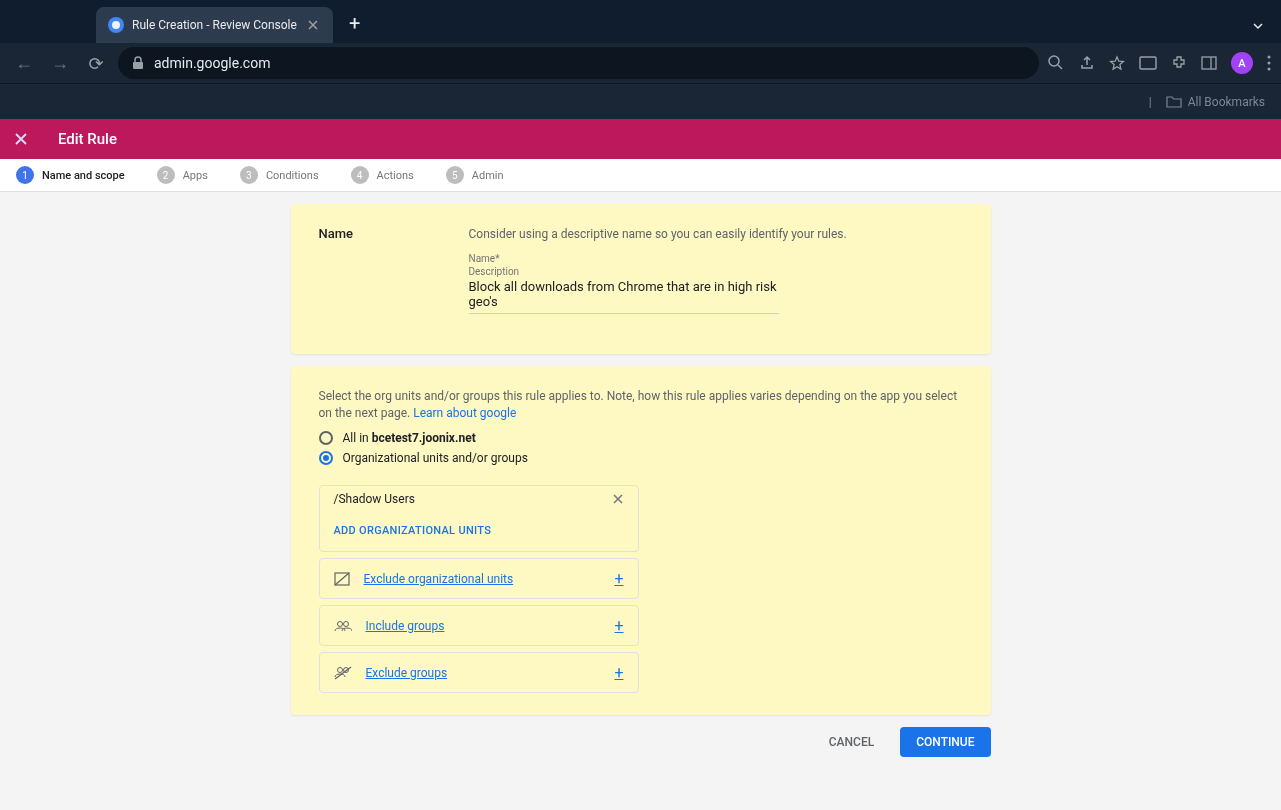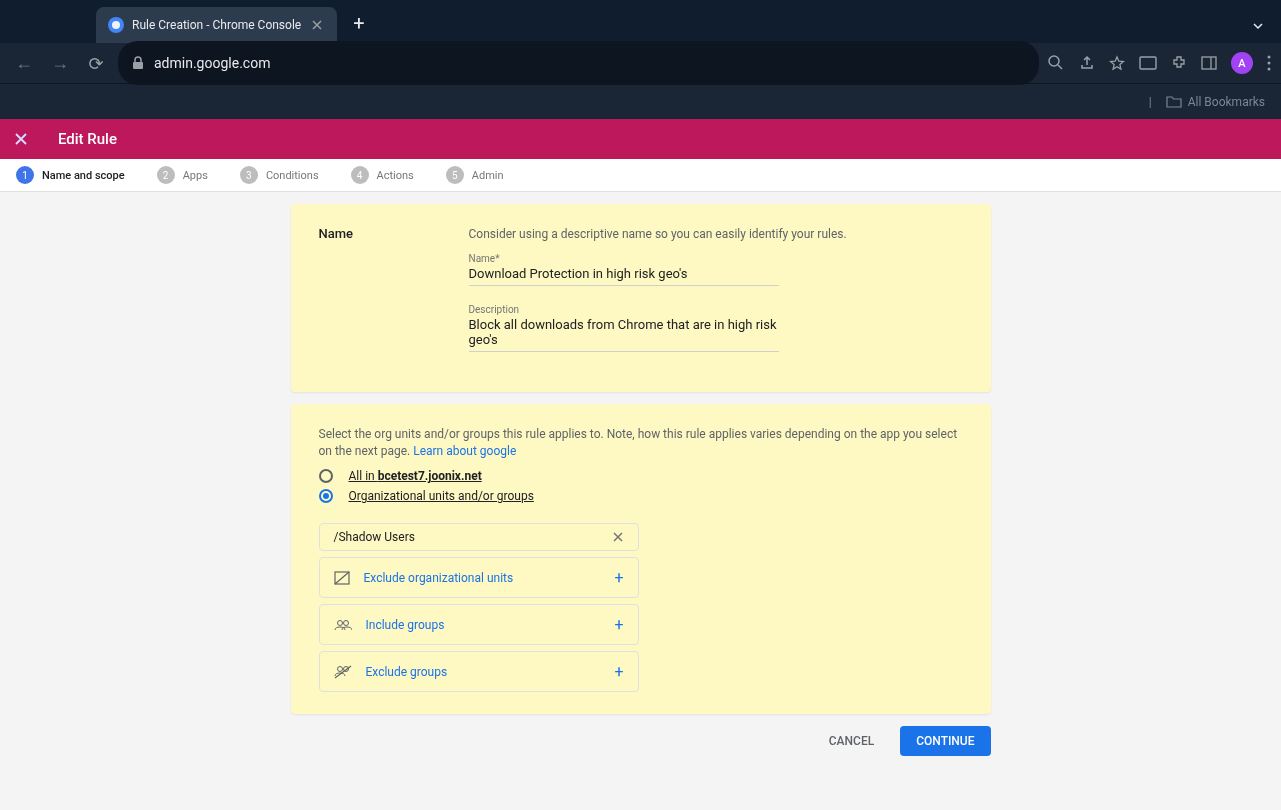--- a/index.html
+++ b/index.html
@@ -9,21 +9,21 @@
 .tab-bar { height: 43px; background: #0f1d2e; display: flex; align-items: flex-end; padding-left: 96px; }
 .tab { display: flex; align-items: center; background: #2d3b4e; border-radius: 8px 8px 0 0; height: 36px; padding: 0 12px; gap: 8px; color: #e8eaed; font-size: 12px; min-width: 230px; }
 .tab-icon { width: 16px; height: 16px; border-radius: 50%; background: #4285f4; display: inline-flex; align-items: center; justify-content: center; }
 .tab-close { width: 16px; height: 16px; display: inline-flex; align-items: center; justify-content: center; color: #9aa0a6; margin-left: auto; }
 .new-tab { color: #e8eaed; margin-left: 16px; margin-bottom: 8px; font-size: 20px; }
 .tab-dropdown { margin-left: auto; margin-right: 16px; color: #e8eaed; margin-bottom: 10px; }
 
 .omnibox-bar { height: 40px; background: #1a2636; display: flex; align-items: center; padding: 0 10px; gap: 8px; }
 .nav-icon { color: #6e7681; width: 28px; display: inline-flex; justify-content: center; font-size: 18px; }
 .nav-icon.active { color: #9aa0a6; }
-.omnibox { flex: 1; background: #0d1520; border-radius: 20px; height: 44px; display: flex; align-items: center; padding: 0 14px; color: #c0c5cc; font-size: 14px; gap: 10px; }
+.omnibox { flex: 1; background: #0d1520; border-radius: 20px; height: 32px; display: flex; align-items: center; padding: 0 14px; color: #c0c5cc; font-size: 14px; gap: 10px; }
 .lock { color: #9aa0a6; }
 .url-main { color: #e8eaed; }
 .url-rest { color: #7d8590; }
 .right-icons { display: flex; align-items: center; gap: 14px; color: #9aa0a6; }
 .avatar { width: 22px; height: 22px; border-radius: 50%; background: #a142f4; color: #fff; display: inline-flex; align-items: center; justify-content: center; font-size: 11px; font-weight: 500; }
 
 .bookmarks-bar { height: 36px; background: #1a2636; display: flex; align-items: center; justify-content: flex-end; padding-right: 16px; color: #7d8590; font-size: 12px; border-top: 1px solid #0d1520; gap: 6px; }
 .bm-separator { margin-right: 8px; }
 .folder-icon { display: inline-block; }
 
@@ -42,55 +42,55 @@
 
 
 .content-area { background: #f4f4f4; height: calc(810px - 43px - 40px - 36px - 40px - 33px); overflow-y: auto; padding-top: 12px; }
 .card { width: 700px; margin: 0 auto 12px; background: #fef9c3; border-radius: 4px; padding: 22px 28px; box-shadow: 0 1px 2px rgba(0,0,0,0.08); display: flex; }
 .card-left { width: 150px; font-size: 13px; color: #202124; font-weight: 500; }
 .card-right { flex: 1; }
 .hint { font-size: 12px; color: #5f6368; margin-bottom: 10px; line-height: 1.4; }
 .hint a { color: #1a73e8; text-decoration: none; }
 .field-label { font-size: 10px; color: #757575; margin-bottom: 2px; }
 .field-value { font-size: 13px; color: #202124; border-bottom: 1px solid #d0d0d0; padding-bottom: 4px; margin-bottom: 18px; width: 310px; }
-.radio-row { display: flex; align-items: center; gap: 16px; font-size: 12px; color: #202124; margin-bottom: 6px; text-decoration: underline; }
+.radio-row { display: flex; align-items: center; gap: 10px; font-size: 12px; color: #202124; margin-bottom: 6px; }
 .radio { width: 14px; height: 14px; border: 2px solid #5f6368; border-radius: 50%; display: inline-block; position: relative; }
 .radio.selected { border-color: #1a73e8; }
 .radio.selected::after { content: ""; position: absolute; inset: 2px; border-radius: 50%; background: #1a73e8; }
 
 
 .ou-box { margin-top: 20px; border: 1px solid #e0e0e0; border-radius: 4px; width: 320px; }
 .ou-header { display: flex; align-items: center; gap: 14px; padding: 12px 14px; font-size: 12px; font-weight: 500; color: #202124; }
 .ou-icon { color: #5f6368; }
 .ou-item { display: flex; align-items: center; justify-content: space-between; padding: 6px 14px 6px 14px; font-size: 12px; color: #202124; }
 .ou-remove { color: #757575; }
 .ou-add-link { padding: 12px 14px 14px; font-size: 11px; color: #1a73e8; font-weight: 500; letter-spacing: 0.3px; }
 
-.expand-row { display: flex; align-items: center; gap: 14px; padding: 10px 14px; border: 1px solid #e0e0e0; border-radius: 4px; width: 320px; margin-top: 6px; font-size: 12px; color: #1a73e8; justify-content: space-between; }
+.expand-row { display: flex; align-items: center; gap: 14px; padding: 10px 14px; border: 1px solid #e0e0e0; border-radius: 4px; width: 320px; margin-top: 6px; font-size: 12px; color: #1a73e8; justify-content: space-between; text-decoration: underline; }
 .expand-row .left { display: flex; align-items: center; gap: 14px; }
 .expand-row .grp-icon { color: #5f6368; }
 .plus { color: #1a73e8; font-size: 16px; }
 
 .btn-row { width: 700px; margin: 10px auto 0; display: flex; justify-content: flex-end; gap: 14px; }
 .btn-cancel { background: transparent; color: #5f6368; font-size: 12px; font-weight: 500; padding: 8px 12px; border: none; cursor: pointer; }
 .btn-continue { background: #1a73e8; color: #fff; font-size: 12px; font-weight: 500; padding: 8px 16px; border: none; border-radius: 4px; cursor: pointer; }
 
 svg { display: block; }
 </style>
 </head>
 <body>
 
 <div class="tab-bar">
   <div class="tab">
     <span class="tab-icon">
       <svg width="10" height="10" viewBox="0 0 10 10">
           <circle cx="5" cy="5" r="4" fill="#fff" opacity="0.9"></circle>
         </svg>
     </span>
-    <span>Rule Creation - Chrome Console</span>
+    <span>Rule Creation - Review Console</span>
     <span class="tab-close">
       <svg width="12" height="12" viewBox="0 0 12 12">
           <path d="M2 2l8 8M10 2l-8 8" stroke="#9aa0a6" stroke-width="1.5"></path>
         </svg>
     </span>
   </div>
   <span class="new-tab">+</span>
   <span class="tab-dropdown">
     <svg width="14" height="14" viewBox="0 0 14 14">
         <path d="M3 5l4 4 4-4" stroke="#e8eaed" stroke-width="1.5" fill="none"></path>
@@ -197,21 +197,20 @@
     </div>
 </div>
 
 <div class="content-area">
 
   <div class="card">
     <div class="card-left">Name</div>
     <div class="card-right">
       <div class="hint">Consider using a descriptive name so you can easily identify your rules.</div>
       <div class="field-label">Name*</div>
-      <div class="field-value">Download Protection in high risk geo's</div>
       <div class="field-label">Description</div>
       <div class="field-value">Block all downloads from Chrome that are in high risk geo's</div>
     </div>
   </div>
 
   <div class="card">
     <div class="card-right">
       <div class="hint">
         <span>Select the org units and/or groups this rule applies to. Note, how this rule applies varies depending on the app you select on the next page. </span><a href="#">Learn about google</a>
       </div>
@@ -226,20 +225,21 @@
 
       <div class="ou-box">
         <div class="ou-item">
           <span>/Shadow Users</span>
           <span class="ou-remove">
             <svg width="12" height="12" viewBox="0 0 12 12">
                 <path d="M2 2l8 8M10 2l-8 8" stroke="#757575" stroke-width="1.5"></path>
               </svg>
           </span>
         </div>
+        <div class="ou-add-link">ADD ORGANIZATIONAL UNITS</div>
       </div>
 
       <div class="expand-row">
         <div class="left">
           <span class="grp-icon">
               <svg width="16" height="16" viewBox="0 0 16 16">
                 <rect x="1" y="2" width="14" height="12" stroke="#5f6368" stroke-width="1.2" fill="none"></rect>
                 <line x1="1" y1="14" x2="15" y2="2" stroke="#5f6368" stroke-width="1.2"></line>
               </svg>
             </span>

